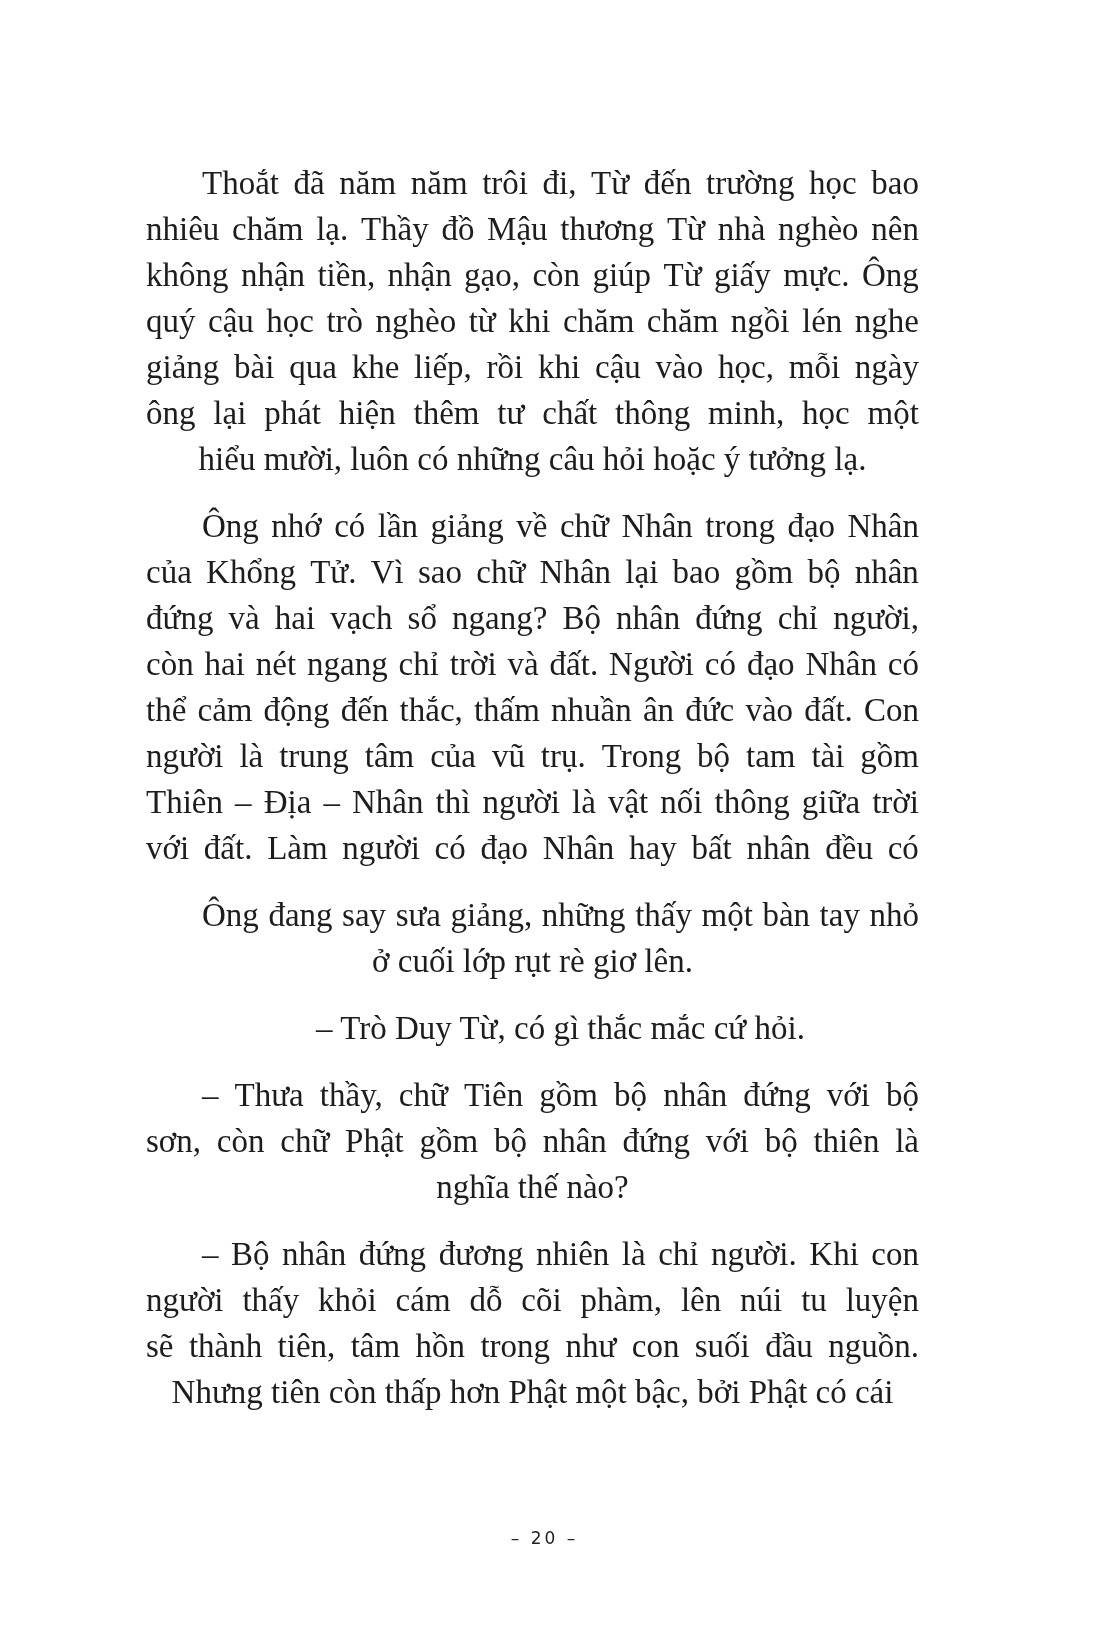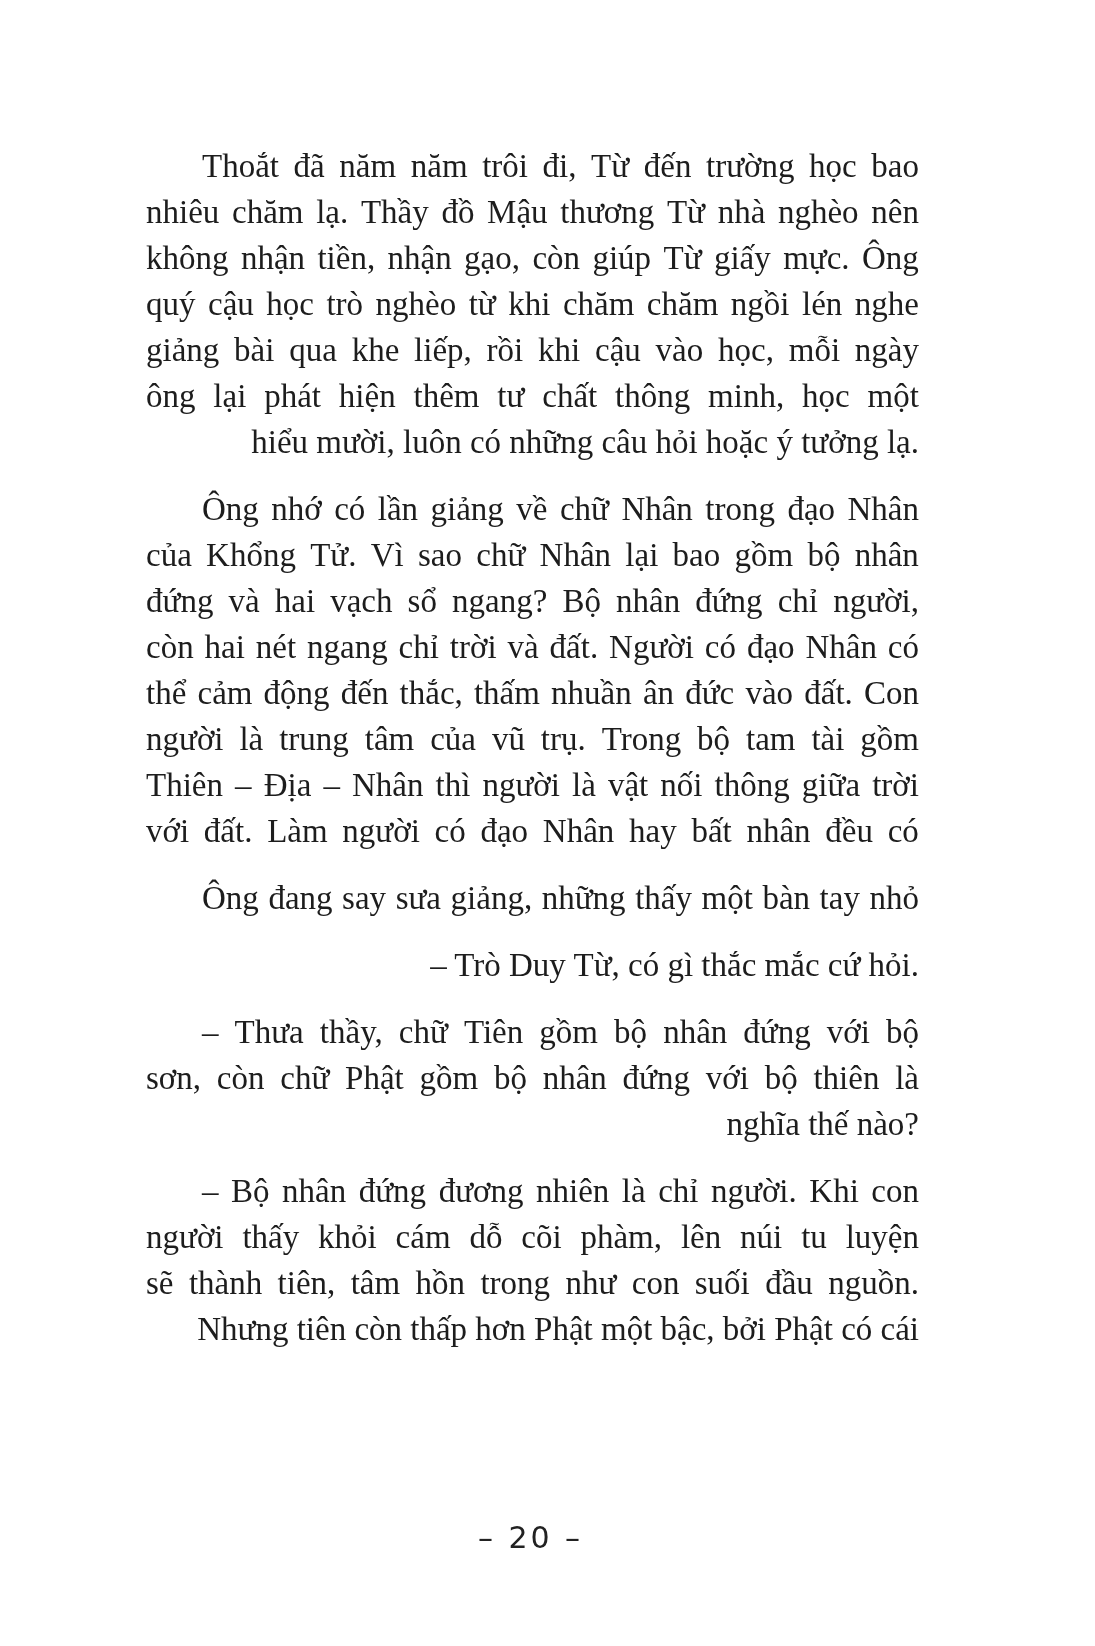--- a/index.html
+++ b/index.html
@@ -18,48 +18,48 @@
     position: absolute;
     left: 146px;
     top: 143px;
     width: 773px;
     color: #1d1d1d;
     font-family: "Liberation Serif", "DejaVu Serif", serif;
     font-size: 33px;
     line-height: 46px;
   }
   .para {
-    margin: 0 0 21px 0;
+    margin: 17px 0 21px 0;
   }
   .line {
     min-height: 46px;
     line-height: 46px;
     white-space: nowrap;
   }
   
   .line.just {
     display: flex;
     justify-content: space-between;
   }
   .line.last {
-    text-align: right;
+    text-align: center;
     white-space: normal;
   }
   .line.first {
     padding-left: 56px;
   }
   .page-footer {
     position: absolute;
-    left: 144px;
+    left: 158px;
     top: 1522px;
     width: 773px;
     text-align: center;
     color: #222222;
     font-family: "DejaVu Sans", "Liberation Sans", sans-serif;
-    font-size: 30px;
+    font-size: 17px;
     letter-spacing: 3px;
     line-height: 32px;
   }
 </style>
 </head>
 <body>
 
 <div class="page">
   <div class="page-body">
       <div class="para">
@@ -266,20 +266,21 @@
           <span>say</span>
           <span>sưa</span>
           <span>giảng,</span>
           <span>những</span>
           <span>thấy</span>
           <span>một</span>
           <span>bàn</span>
           <span>tay</span>
           <span>nhỏ</span>
         </div>
+        <div class="line last">ở cuối lớp rụt rè giơ lên.</div>
       </div>
       <div class="para">
         <div class="line first last">– Trò Duy Từ, có gì thắc mắc cứ hỏi.</div>
       </div>
       <div class="para">
         <div class="line first just">
           <span>–</span>
           <span>Thưa</span>
           <span>thầy,</span>
           <span>chữ</span>

